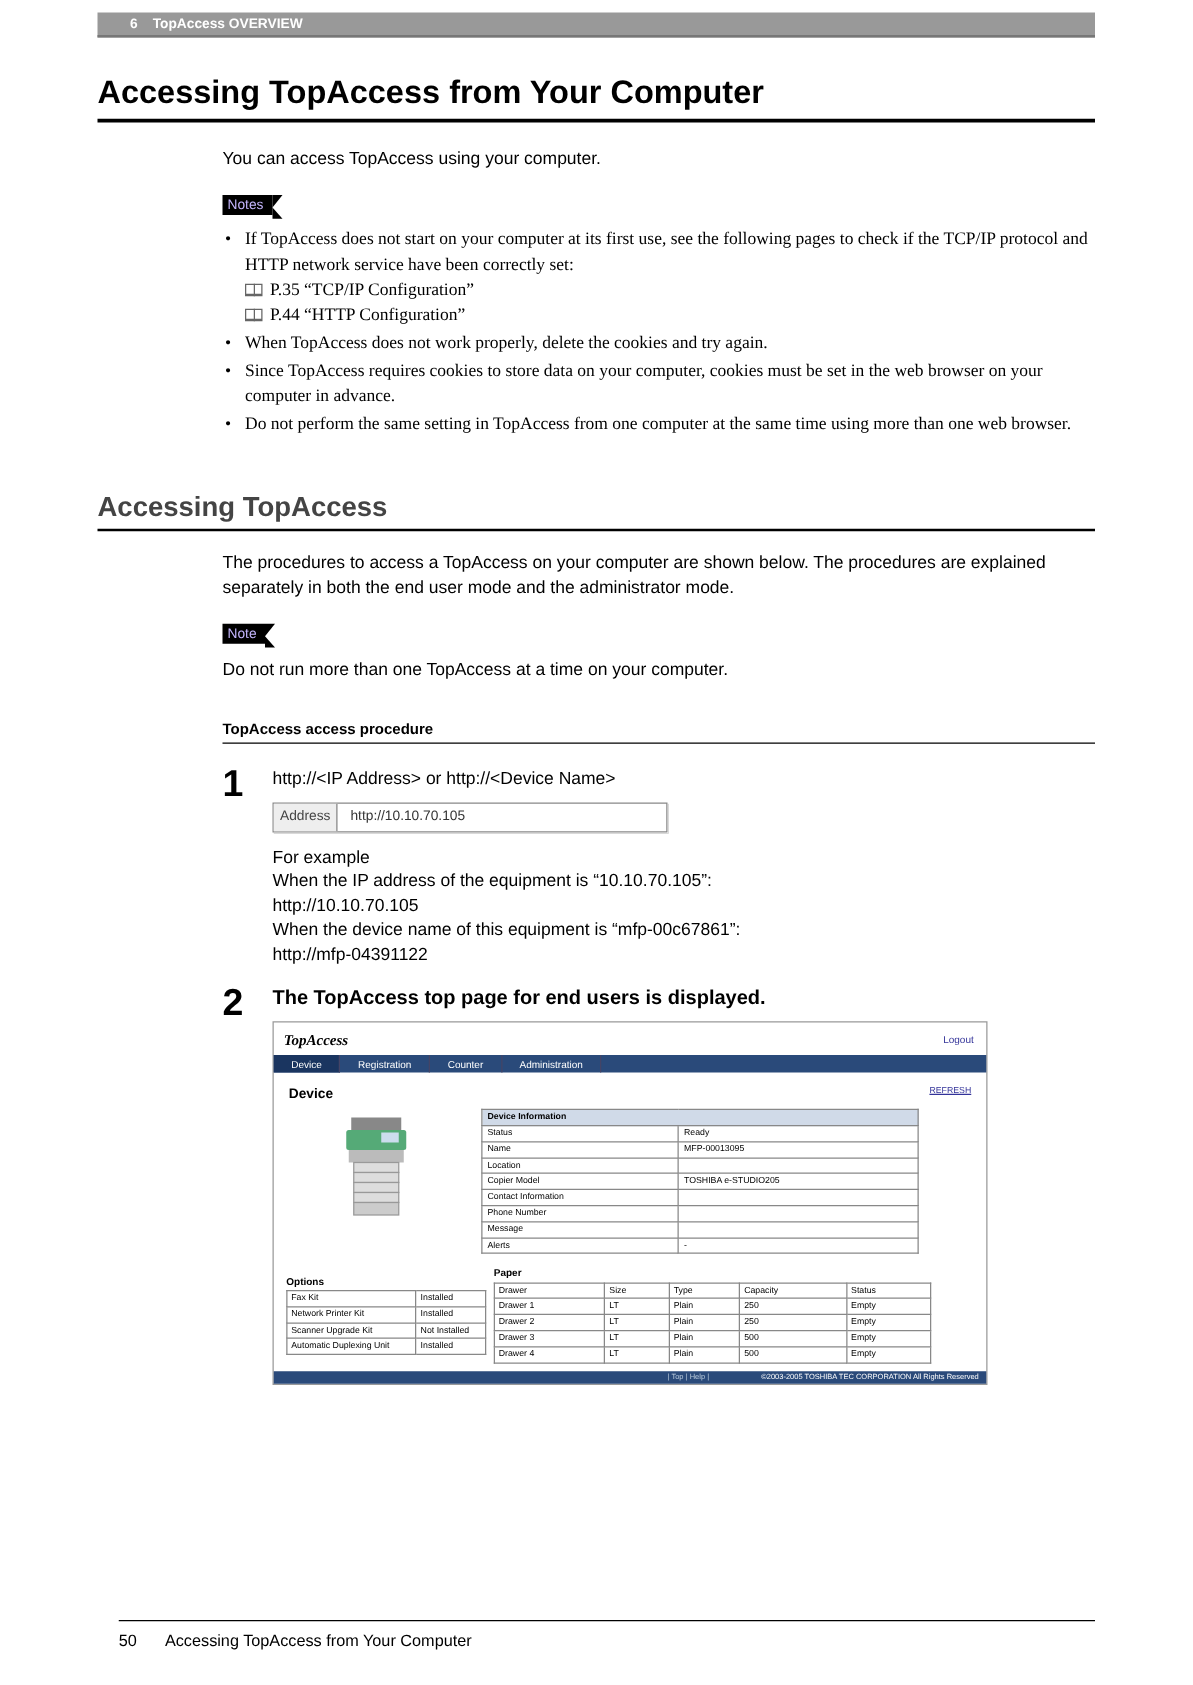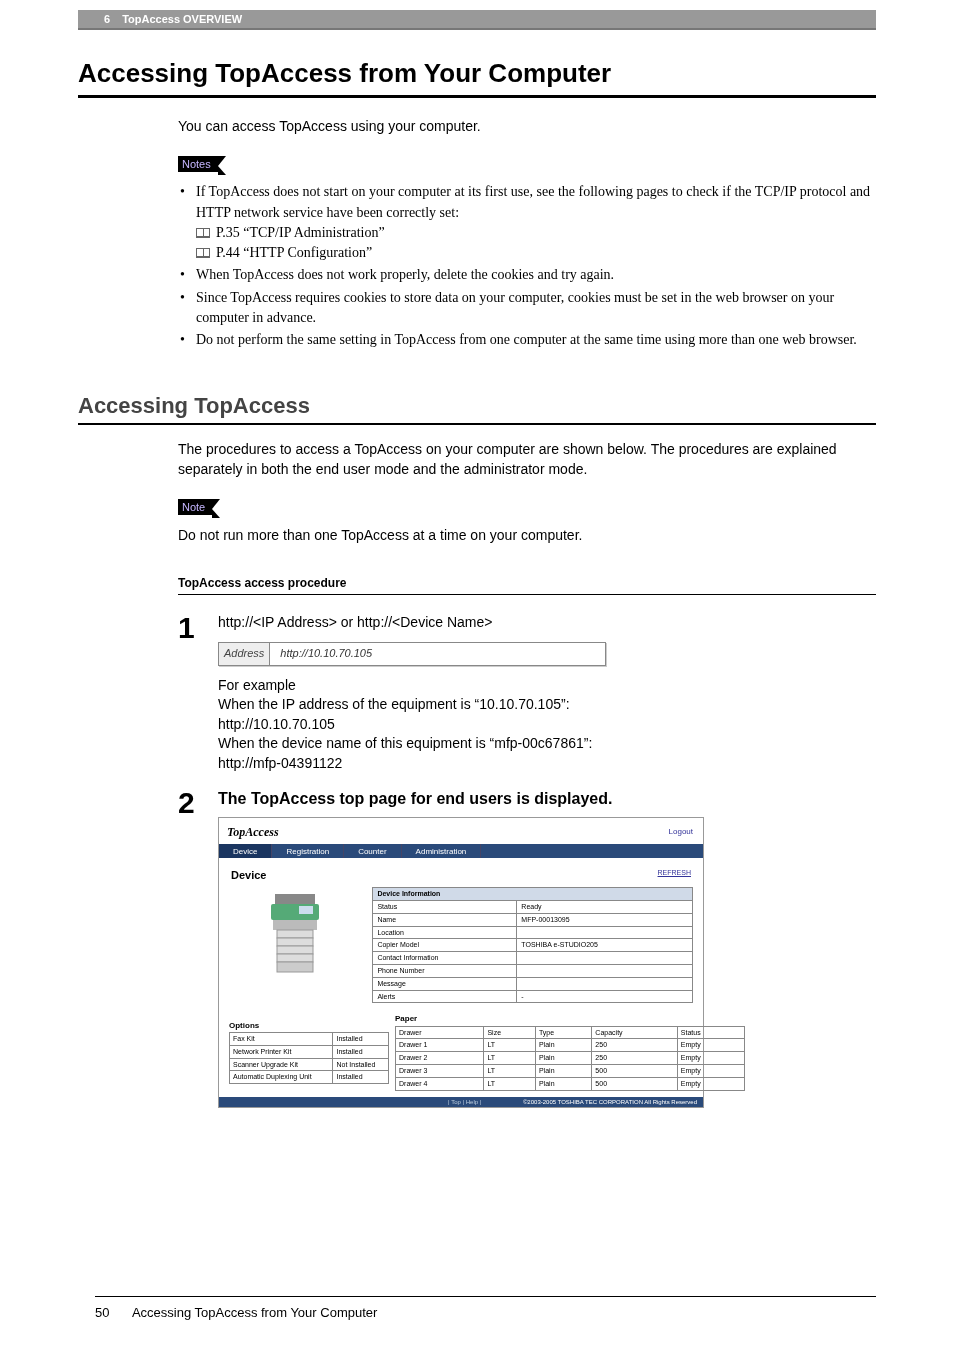--- a/index.html
+++ b/index.html
@@ -78,35 +78,34 @@
   .h3-rule { height: 1px; background: #000; margin: 0 0 18px 100px; }
   .step { display: flex; margin-left: 100px; margin-bottom: 14px; }
   .step-num { font-size: 30px; font-weight: bold; width: 40px; flex-shrink:0; line-height: 1; }
   .step-body { font-size: 14px; line-height: 1.4; }
   .step-body .step-title { font-size: 16px; font-weight: bold; margin-bottom: 4px; line-height:1.35; }
   .addr-bar {
     display: inline-flex;
     border: 1px solid #888;
     margin: 10px 0;
     font-size: 11px;
-    width: 388px;
+    width: 316px;
     box-shadow: 1px 1px 0 #ccc;
-    font-style: italic;
   }
   .addr-bar .lbl {
     background: #eee;
     border-right: 1px solid #888;
     padding: 3px 5px;
     color: #444;
   }
   .addr-bar .val { padding: 3px 10px; color: #333; }
 
   
   .shot {
-    width: 486px;
+    width: 572px;
     border: 1px solid #999;
     margin-top: 8px;
     font-size: 8px;
     position: relative;
     background: #fff;
   }
   .shot .logo { font-style: italic; font-weight: bold; font-size: 12px; padding: 6px 8px 3px; font-family: "Times New Roman", serif; }
   .shot .logout { position: absolute; right: 10px; top: 8px; color: #339; font-size: 8px; }
   .shot .tabs { display: flex; background: #2a4a7a; height: 14px; }
   .shot .tabs .tab { color: #fff; padding: 2px 14px 0; font-size: 8px; border-right: 1px solid #446; }
@@ -152,21 +151,21 @@
 
   <h1 class="main-h">Accessing TopAccess from Your Computer</h1>
   <div class="h1-rule"></div>
 
   <p class="para-indent">You can access TopAccess using your computer.</p>
 
   <div class="notes-label">Notes</div>
   <ul class="notes">
     <li>
       <span>If TopAccess does not start on your computer at its first use, see the following pages to check if the TCP/IP protocol and HTTP network service have been correctly set:</span><br>
-      <span class="book-icon"></span><span>P.35 “TCP/IP Administration”</span><br>
+      <span class="book-icon"></span><span>P.35 “TCP/IP Configuration”</span><br>
       <span class="book-icon"></span><span>P.44 “HTTP Configuration”</span>
     </li>
     <li>When TopAccess does not work properly, delete the cookies and try again.</li>
     <li>Since TopAccess requires cookies to store data on your computer, cookies must be set in the web browser on your computer in advance.</li>
     <li>Do not perform the same setting in TopAccess from one computer at the same time using more than one web browser.</li>
   </ul>
 
   <h2 class="sub-h">Accessing TopAccess</h2>
   <div class="h2-rule"></div>
   <p class="para-indent">The procedures to access a TopAccess on your computer are shown below. The procedures are explained separately in both the end user mode and the administrator mode.</p>

